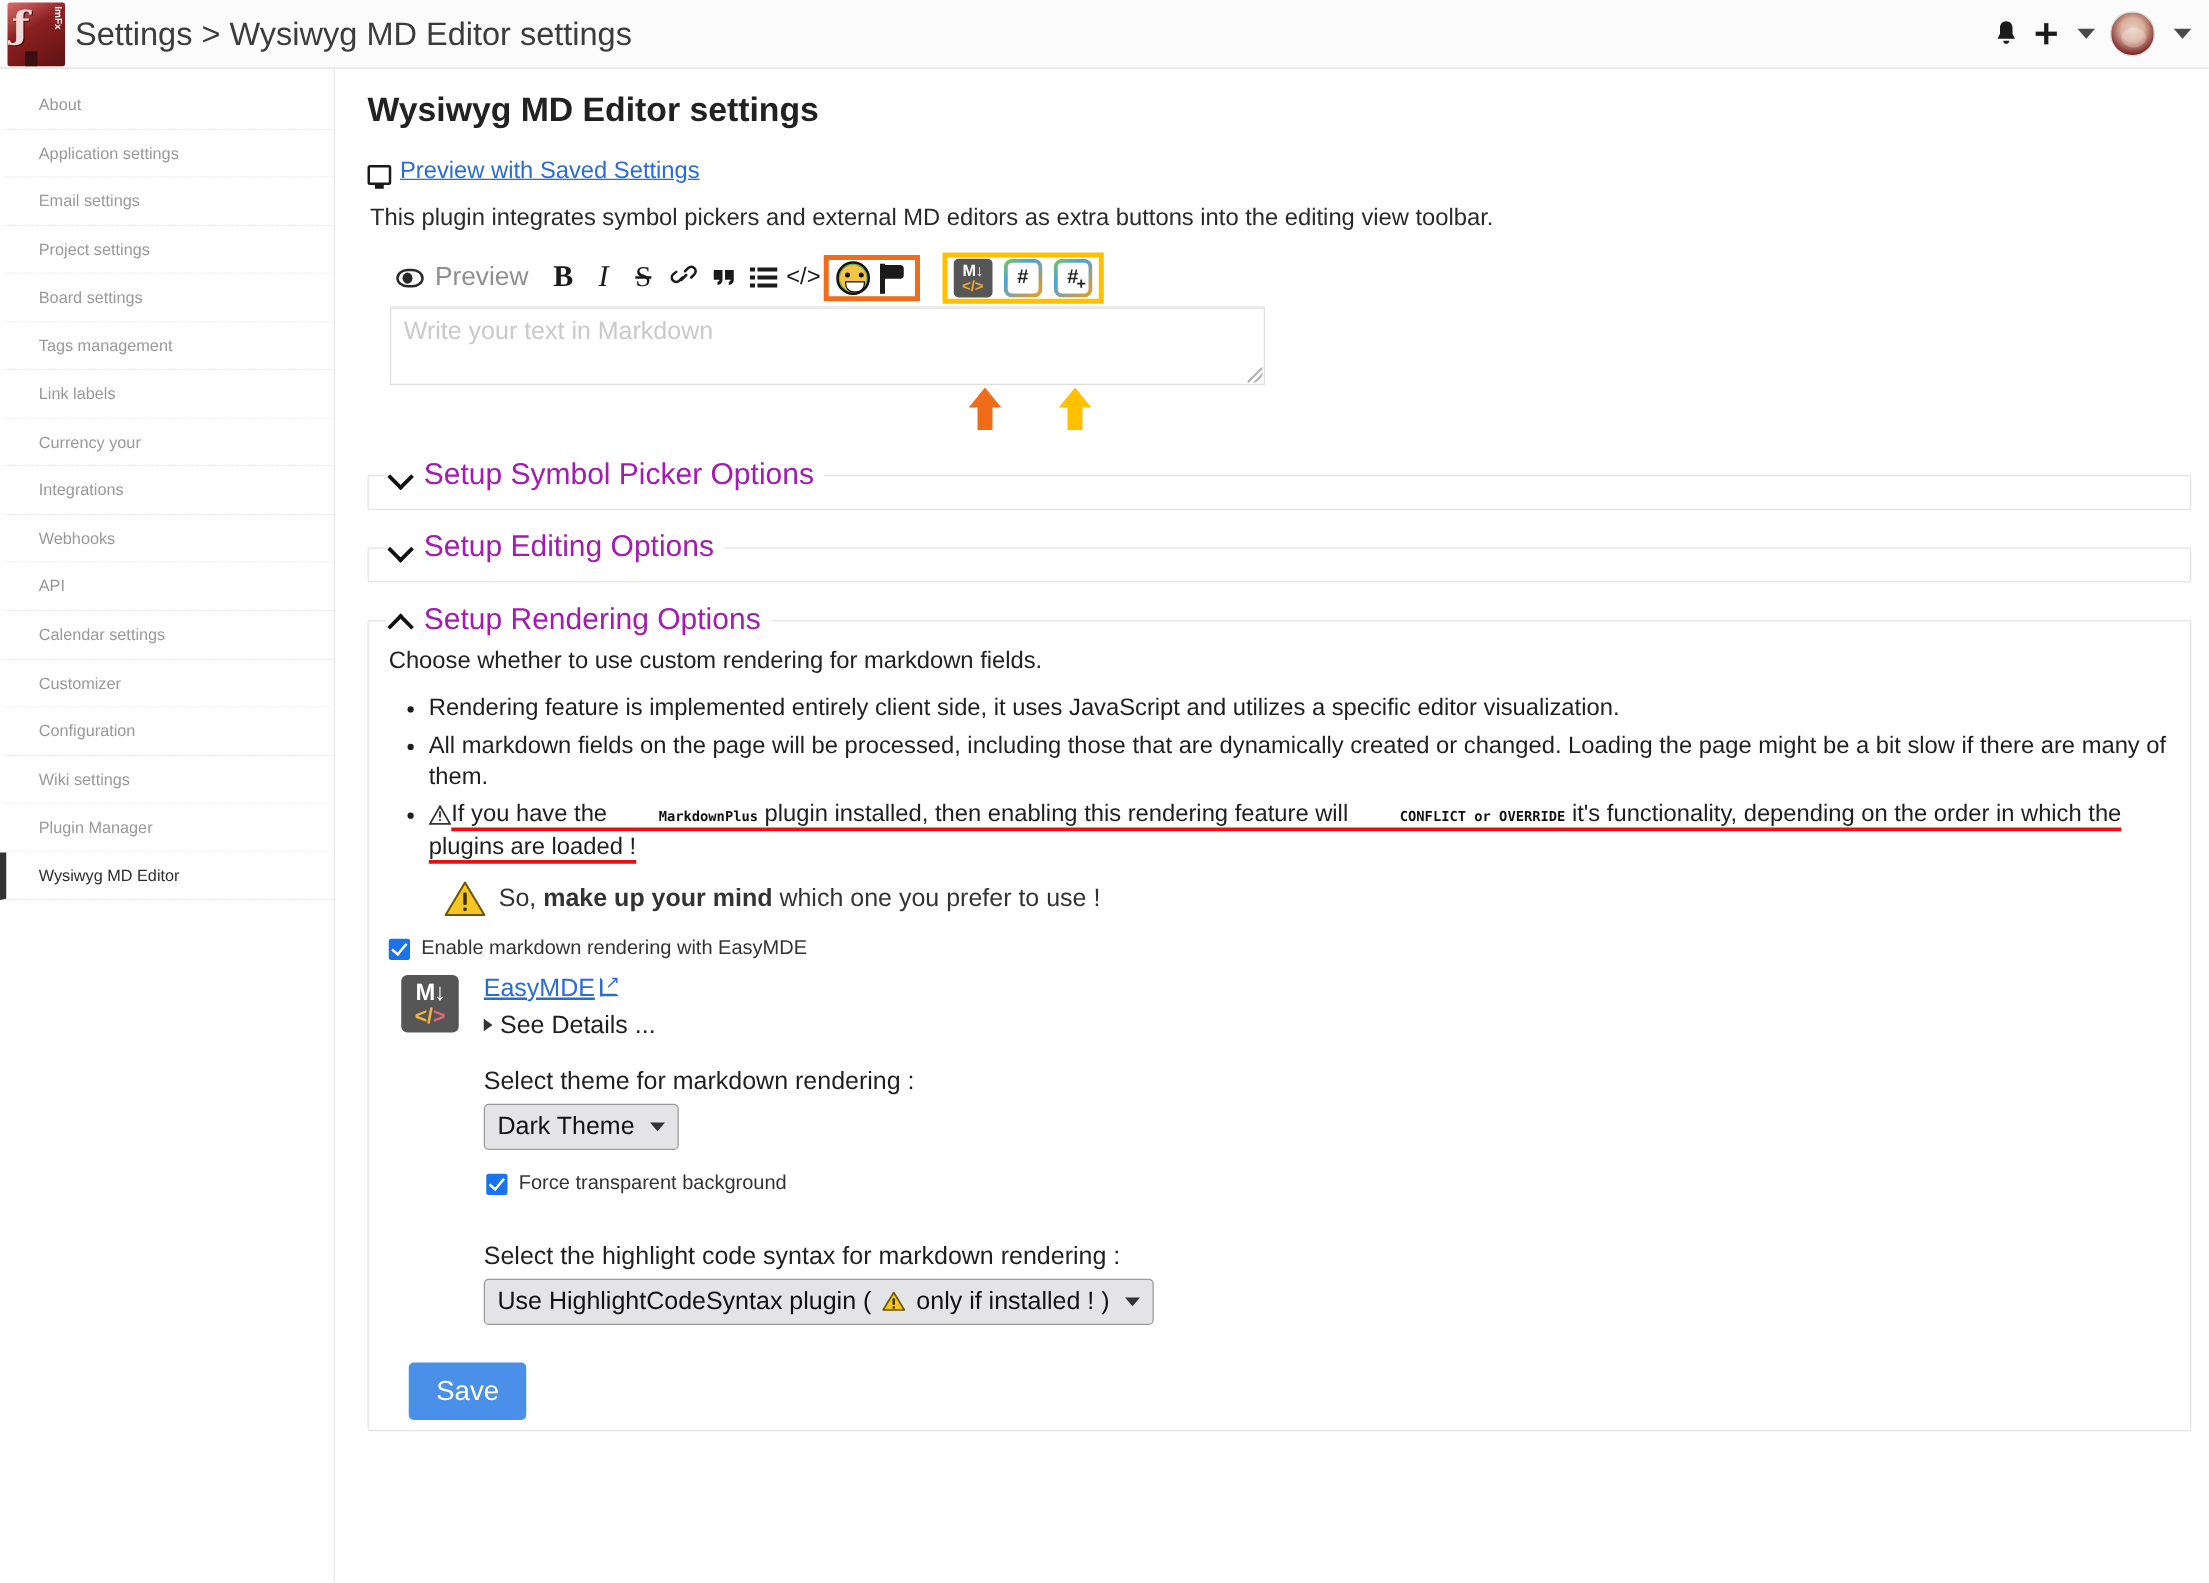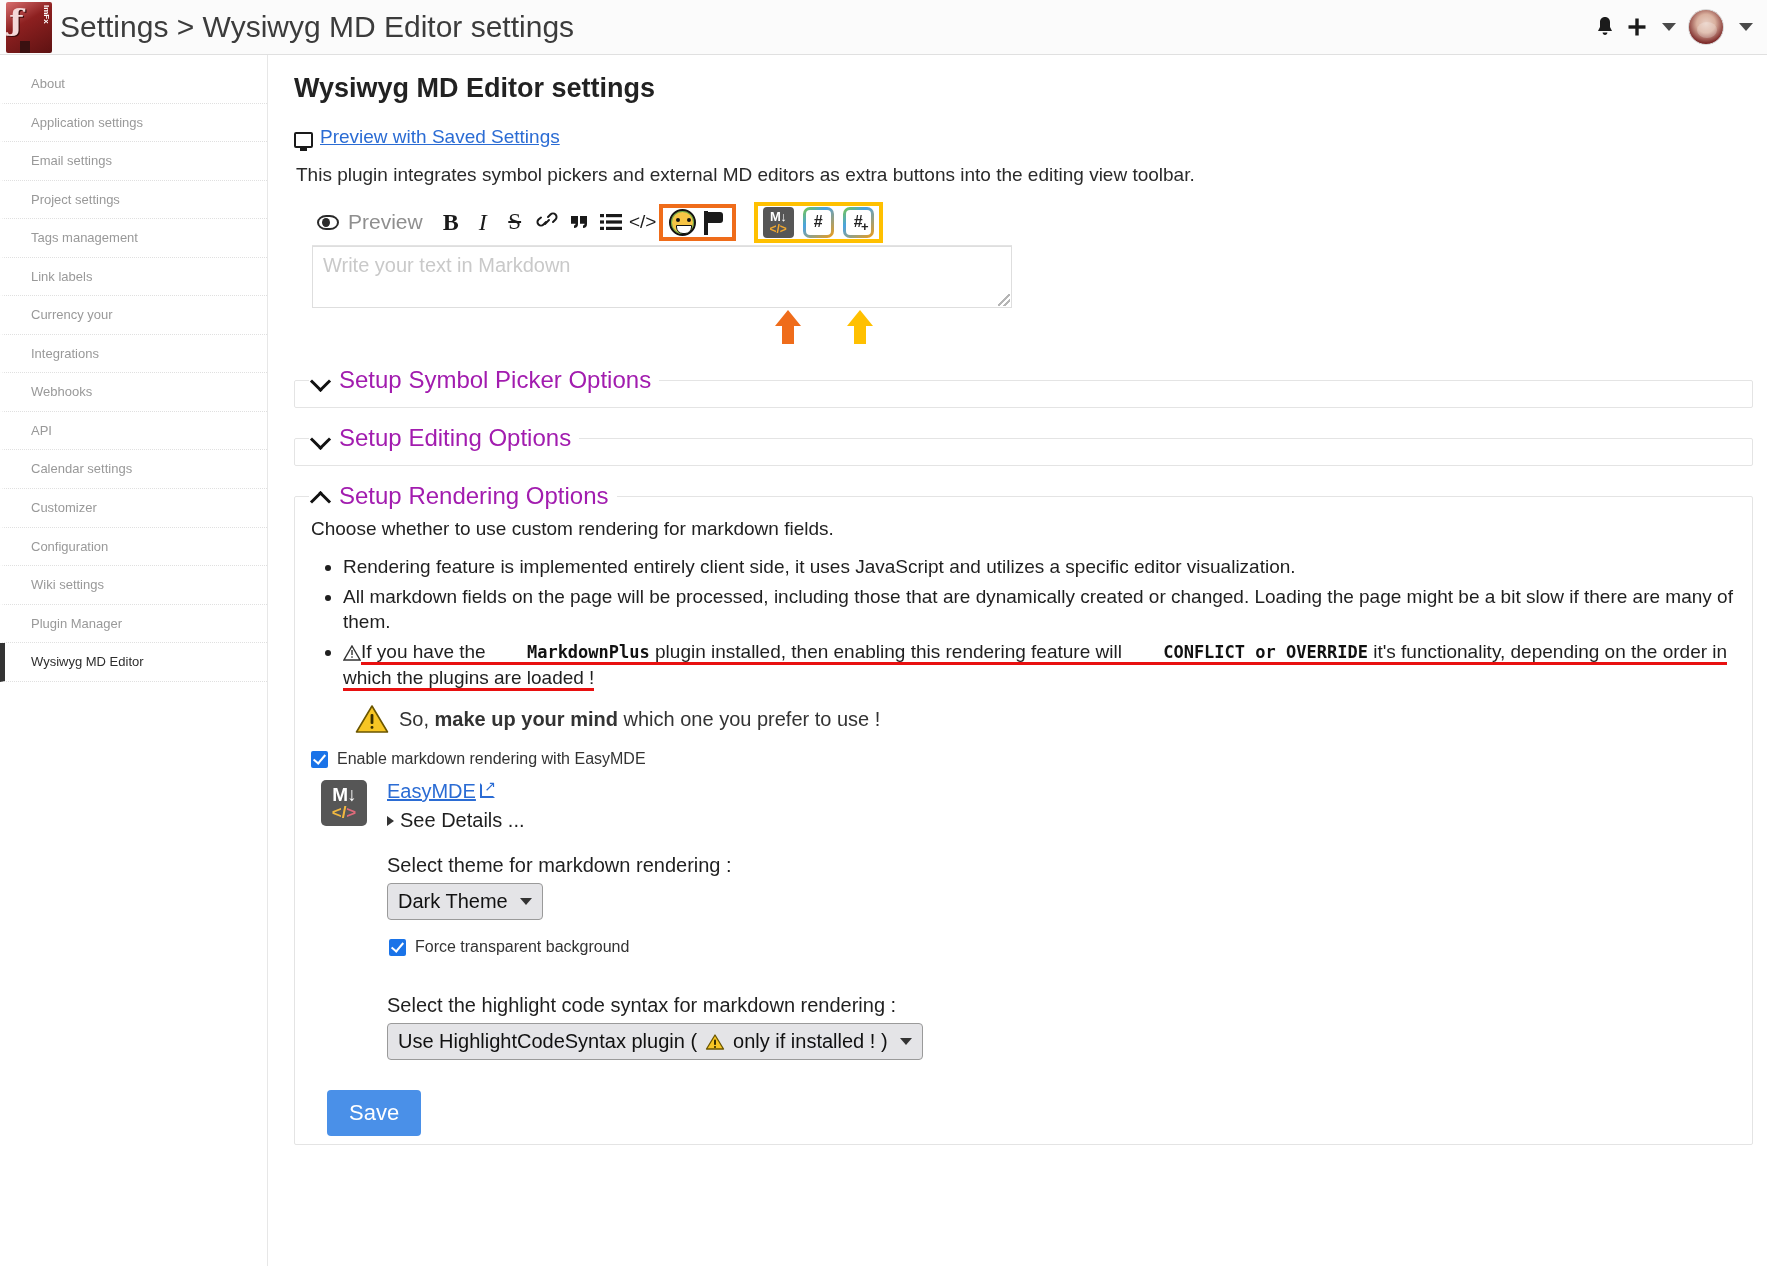--- a/index.html
+++ b/index.html
@@ -43,21 +43,21 @@
     position: absolute; right: 1px; top: 3px;
     font-size: 8px; color: #fff; letter-spacing: 0px;
     writing-mode: vertical-rl; font-weight: bold;
   }
   .logo .logo-tail {
     position: absolute; left: 14px; bottom: -10px;
     width: 10px; height: 22px; background: #3a1010;
     border-radius: 0 0 50% 50%;
   }
   .breadcrumb {
-    font-size: 30px;
+    font-size: 26px;
     color: #3c3c3c;
     font-weight: normal;
     white-space: nowrap;
   }
   .topbar-right {
     margin-left: auto;
     display: flex;
     align-items: center;
     gap: 12px;
   }
@@ -277,21 +277,21 @@
     transform: rotate(45deg);
   }
   .chev.up::before { transform: rotate(-135deg); top: 6px; }
   fieldset.section.collapsed { height: 42px; padding-bottom: 0; }
 
   .body-text { font-size: 19px; color: #222; margin: 8px 0 14px 2px; }
   ul.bullets { margin: 0 0 6px 0; padding-left: 34px; }
   ul.bullets li { font-size: 19px; color: #1f1f1f; margin-bottom: 4px; line-height: 1.35; }
   code.mono {
     font-family: "DejaVu Sans Mono", monospace;
-    font-size: 17px; font-weight: bold; color: #111; padding-left: 36px;
+    font-size: 11px; font-weight: bold; color: #111; padding-left: 36px;
   }
   .warn-underline {
     border-bottom: 3px solid #e81010;
     box-decoration-break: clone;
     -webkit-box-decoration-break: clone;
   }
   .tri-outline {
     position: relative; display: inline-block;
     width: 18px; height: 16px; vertical-align: -3px;
   }
@@ -388,20 +388,21 @@
   </div>
 </div>
 
 <div class="wrap">
 
   <div class="sidebar">
     <div class="side-item"><span>About</span></div>
     <div class="side-item"><span>Application settings</span></div>
     <div class="side-item"><span>Email settings</span></div>
     <div class="side-item"><span>Project settings</span></div>
+    <div class="side-item"><span>Board settings</span></div>
     <div class="side-item"><span>Tags management</span></div>
     <div class="side-item"><span>Link labels</span></div>
     <div class="side-item"><span>Currency your</span></div>
     <div class="side-item"><span>Integrations</span></div>
     <div class="side-item"><span>Webhooks</span></div>
     <div class="side-item"><span>API</span></div>
     <div class="side-item"><span>Calendar settings</span></div>
     <div class="side-item"><span>Customizer</span></div>
     <div class="side-item"><span>Configuration</span></div>
     <div class="side-item"><span>Wiki settings</span></div>

